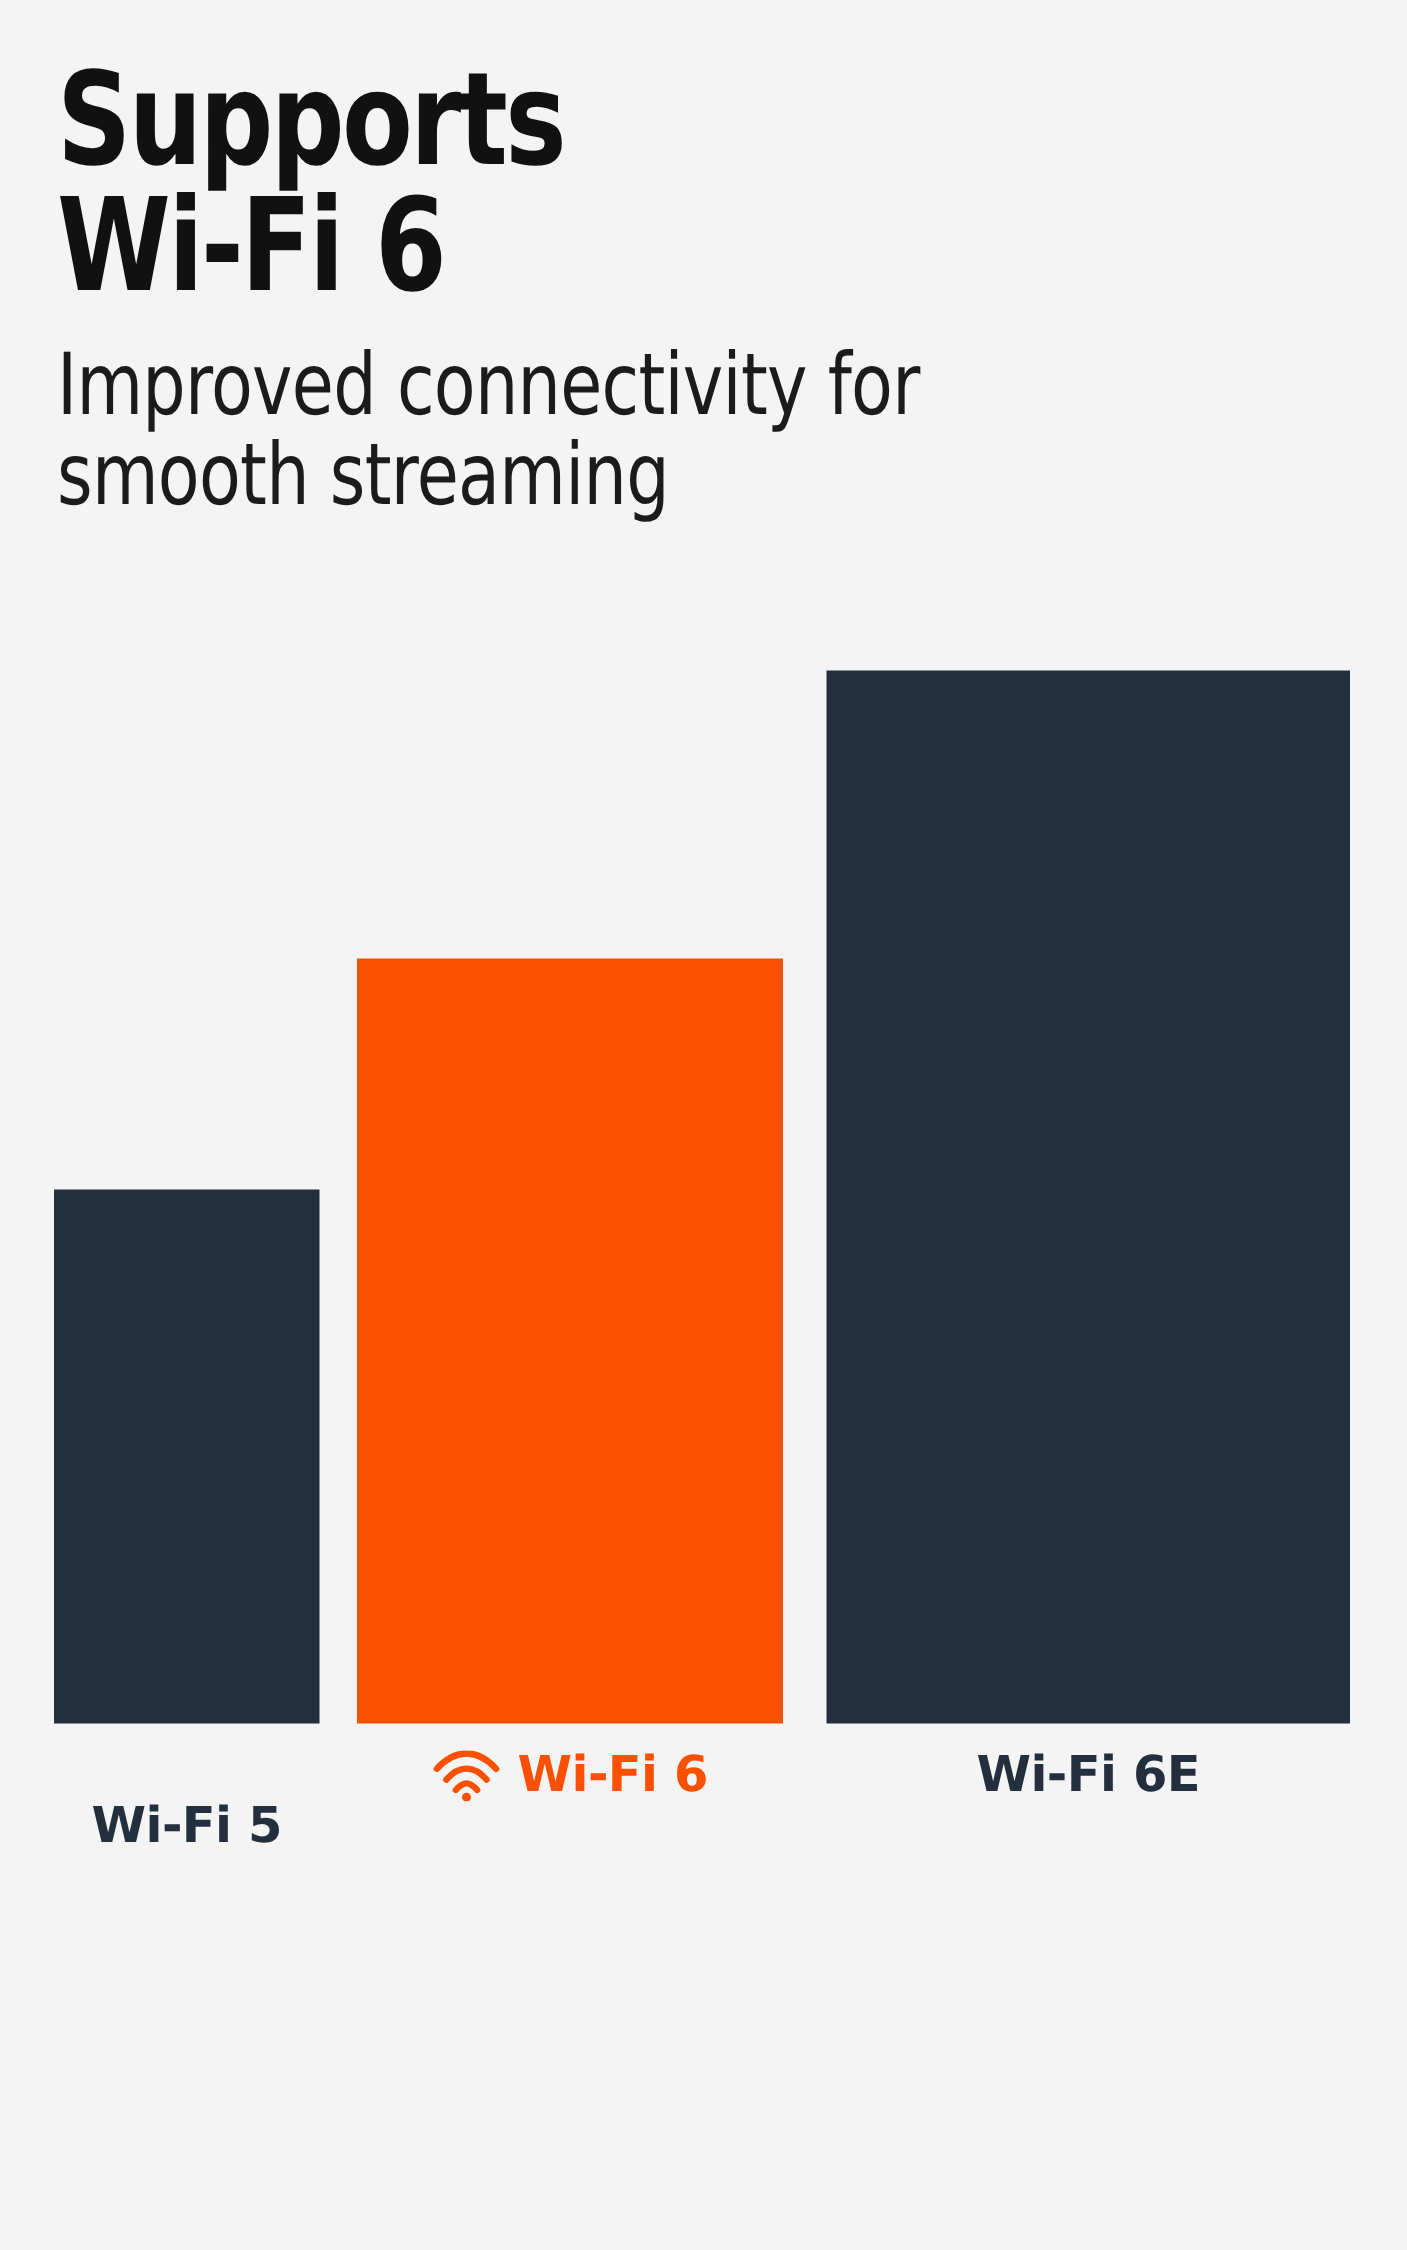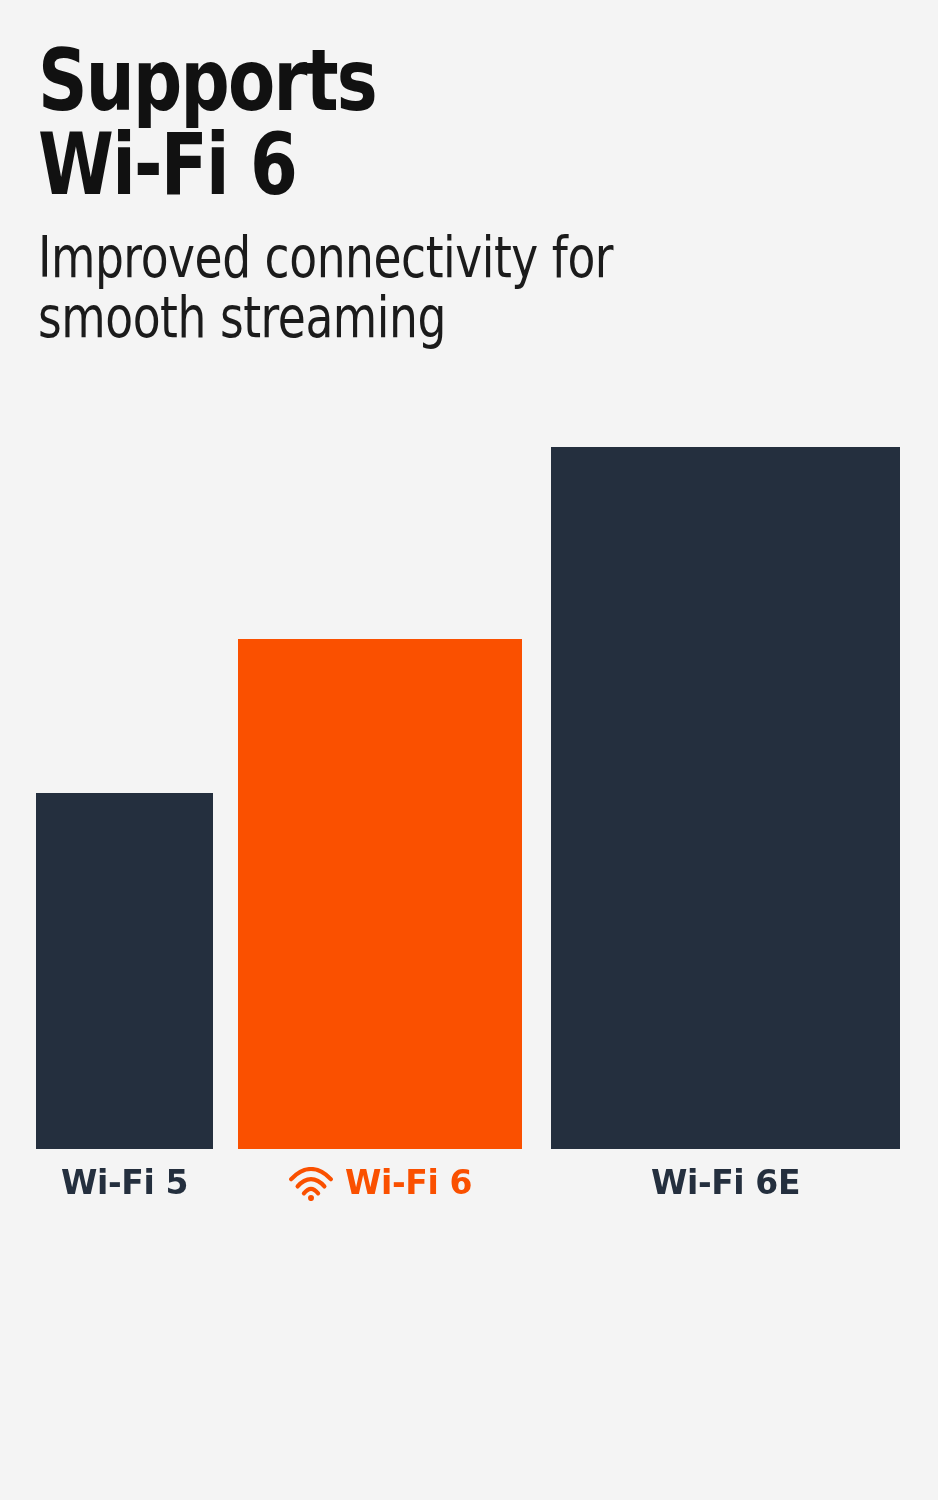--- a/index.html
+++ b/index.html
@@ -107,21 +107,21 @@
 smooth streaming</p>
 </div>
 
 <div class="chart">
   <div class="plot">
     <div class="bar" style="left: 36px; width: 177px; height: 356px; background: rgb(36, 47, 62);"></div>
     <div class="bar" style="left: 238px; width: 284px; height: 510px; background: rgb(250, 80, 0);"></div>
     <div class="bar" style="left: 551px; width: 349px; height: 702px; background: rgb(36, 47, 62);"></div>
   </div>
   <div class="axis-labels">
-    <div class="axis-label" style="left: 36px; width: 177px; color: rgb(36, 47, 62);">
+    <div class="axis-label" style="left: 36px; width: 177px; color: rgb(36, 47, 62); margin-top: 34px;">
       <span>Wi-Fi 5</span>
     </div>
     <div class="axis-label" style="left: 238px; width: 284px; color: rgb(250, 80, 0);">
       <span class="wifi-icon">
         <svg viewBox="0 0 46 34" width="46" height="34" aria-hidden="true">
           <g fill="none" stroke="#fa5000" stroke-width="4.2" stroke-linecap="round">
             <path d="M3.2 12.2 C 9.6 5.2, 17.0 2.0, 23.0 2.0 C 29.0 2.0, 36.4 5.2, 42.8 12.2"></path>
             <path d="M9.6 19.4 C 14.0 14.3, 18.7 12.1, 23.0 12.1 C 27.3 12.1, 32.0 14.3, 36.4 19.4"></path>
             <path d="M15.9 26.3 C 18.6 23.2, 20.9 21.9, 23.0 21.9 C 25.1 21.9, 27.4 23.2, 30.1 26.3"></path>
           </g>

